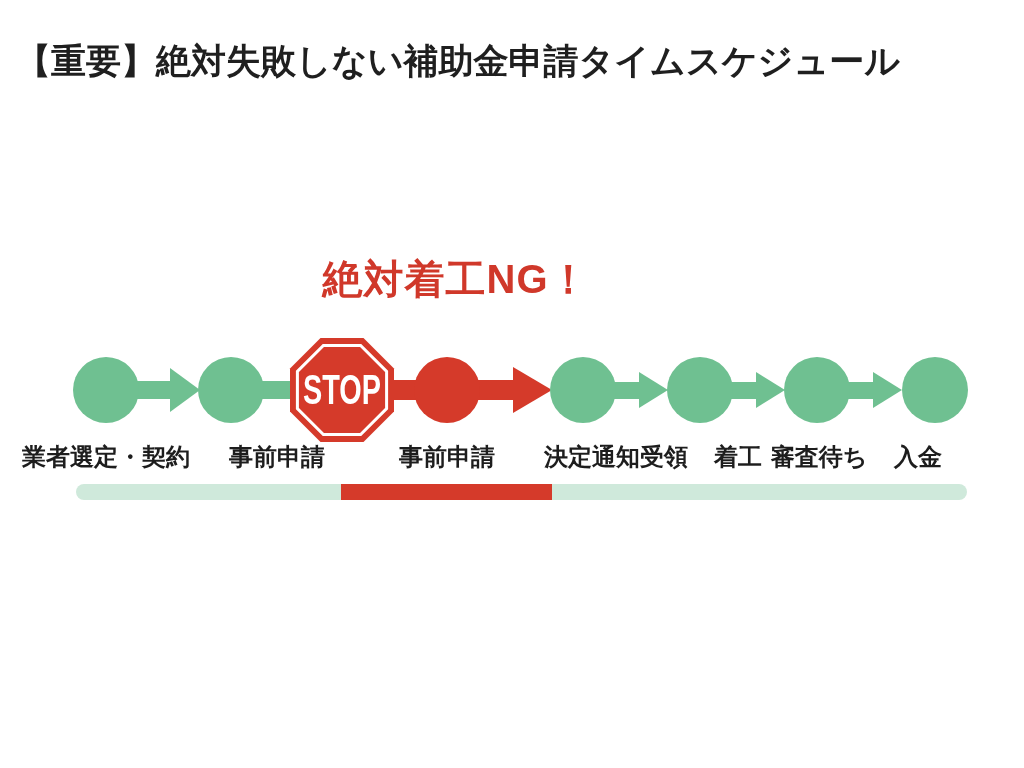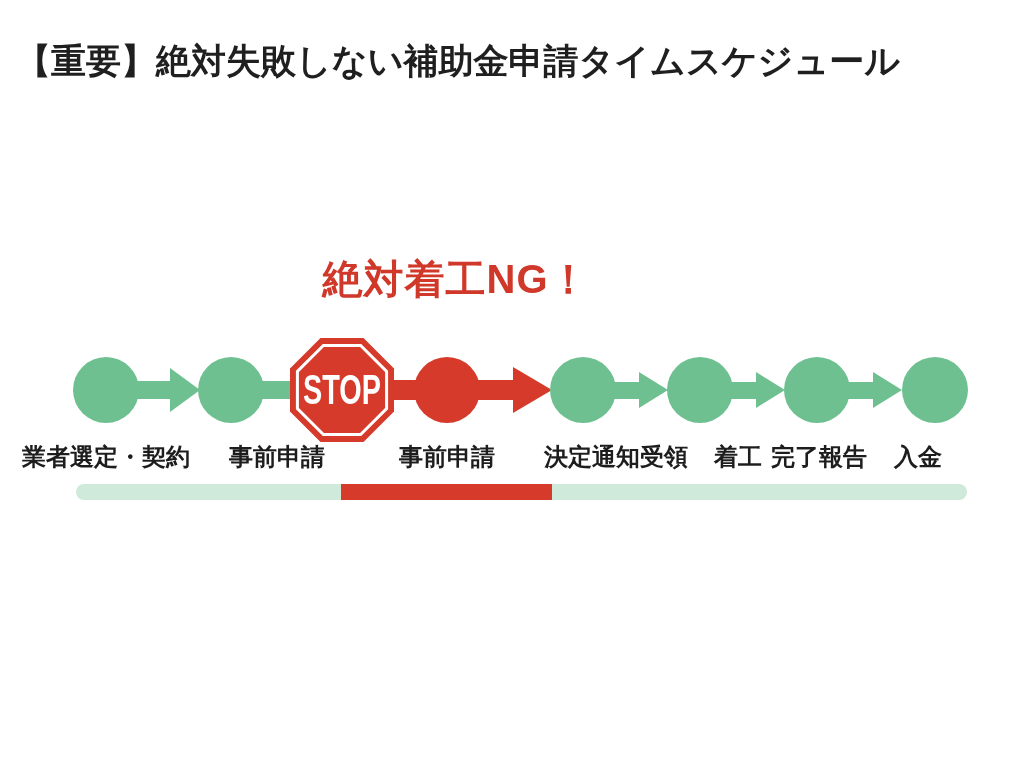--- a/index.html
+++ b/index.html
@@ -128,17 +128,17 @@
 
     <rect x="76" y="484" width="891" height="16" rx="8" fill="#cfe9db"></rect>
     <rect x="341" y="484" width="211" height="16" fill="#d53a2a"></rect>
   </svg>
 
   <div class="step-label l0">業者選定・契約</div>
   <div class="step-label l1">事前申請</div>
   <div class="step-label l2">事前申請</div>
   <div class="step-label l3">決定通知受領</div>
   <div class="step-label l4">着工</div>
-  <div class="step-label l5">完了報告</div>
+  <div class="step-label l5">審査待ち</div>
   <div class="step-label l6">入金</div>
 
 
 </div>
 
 </body></html>

